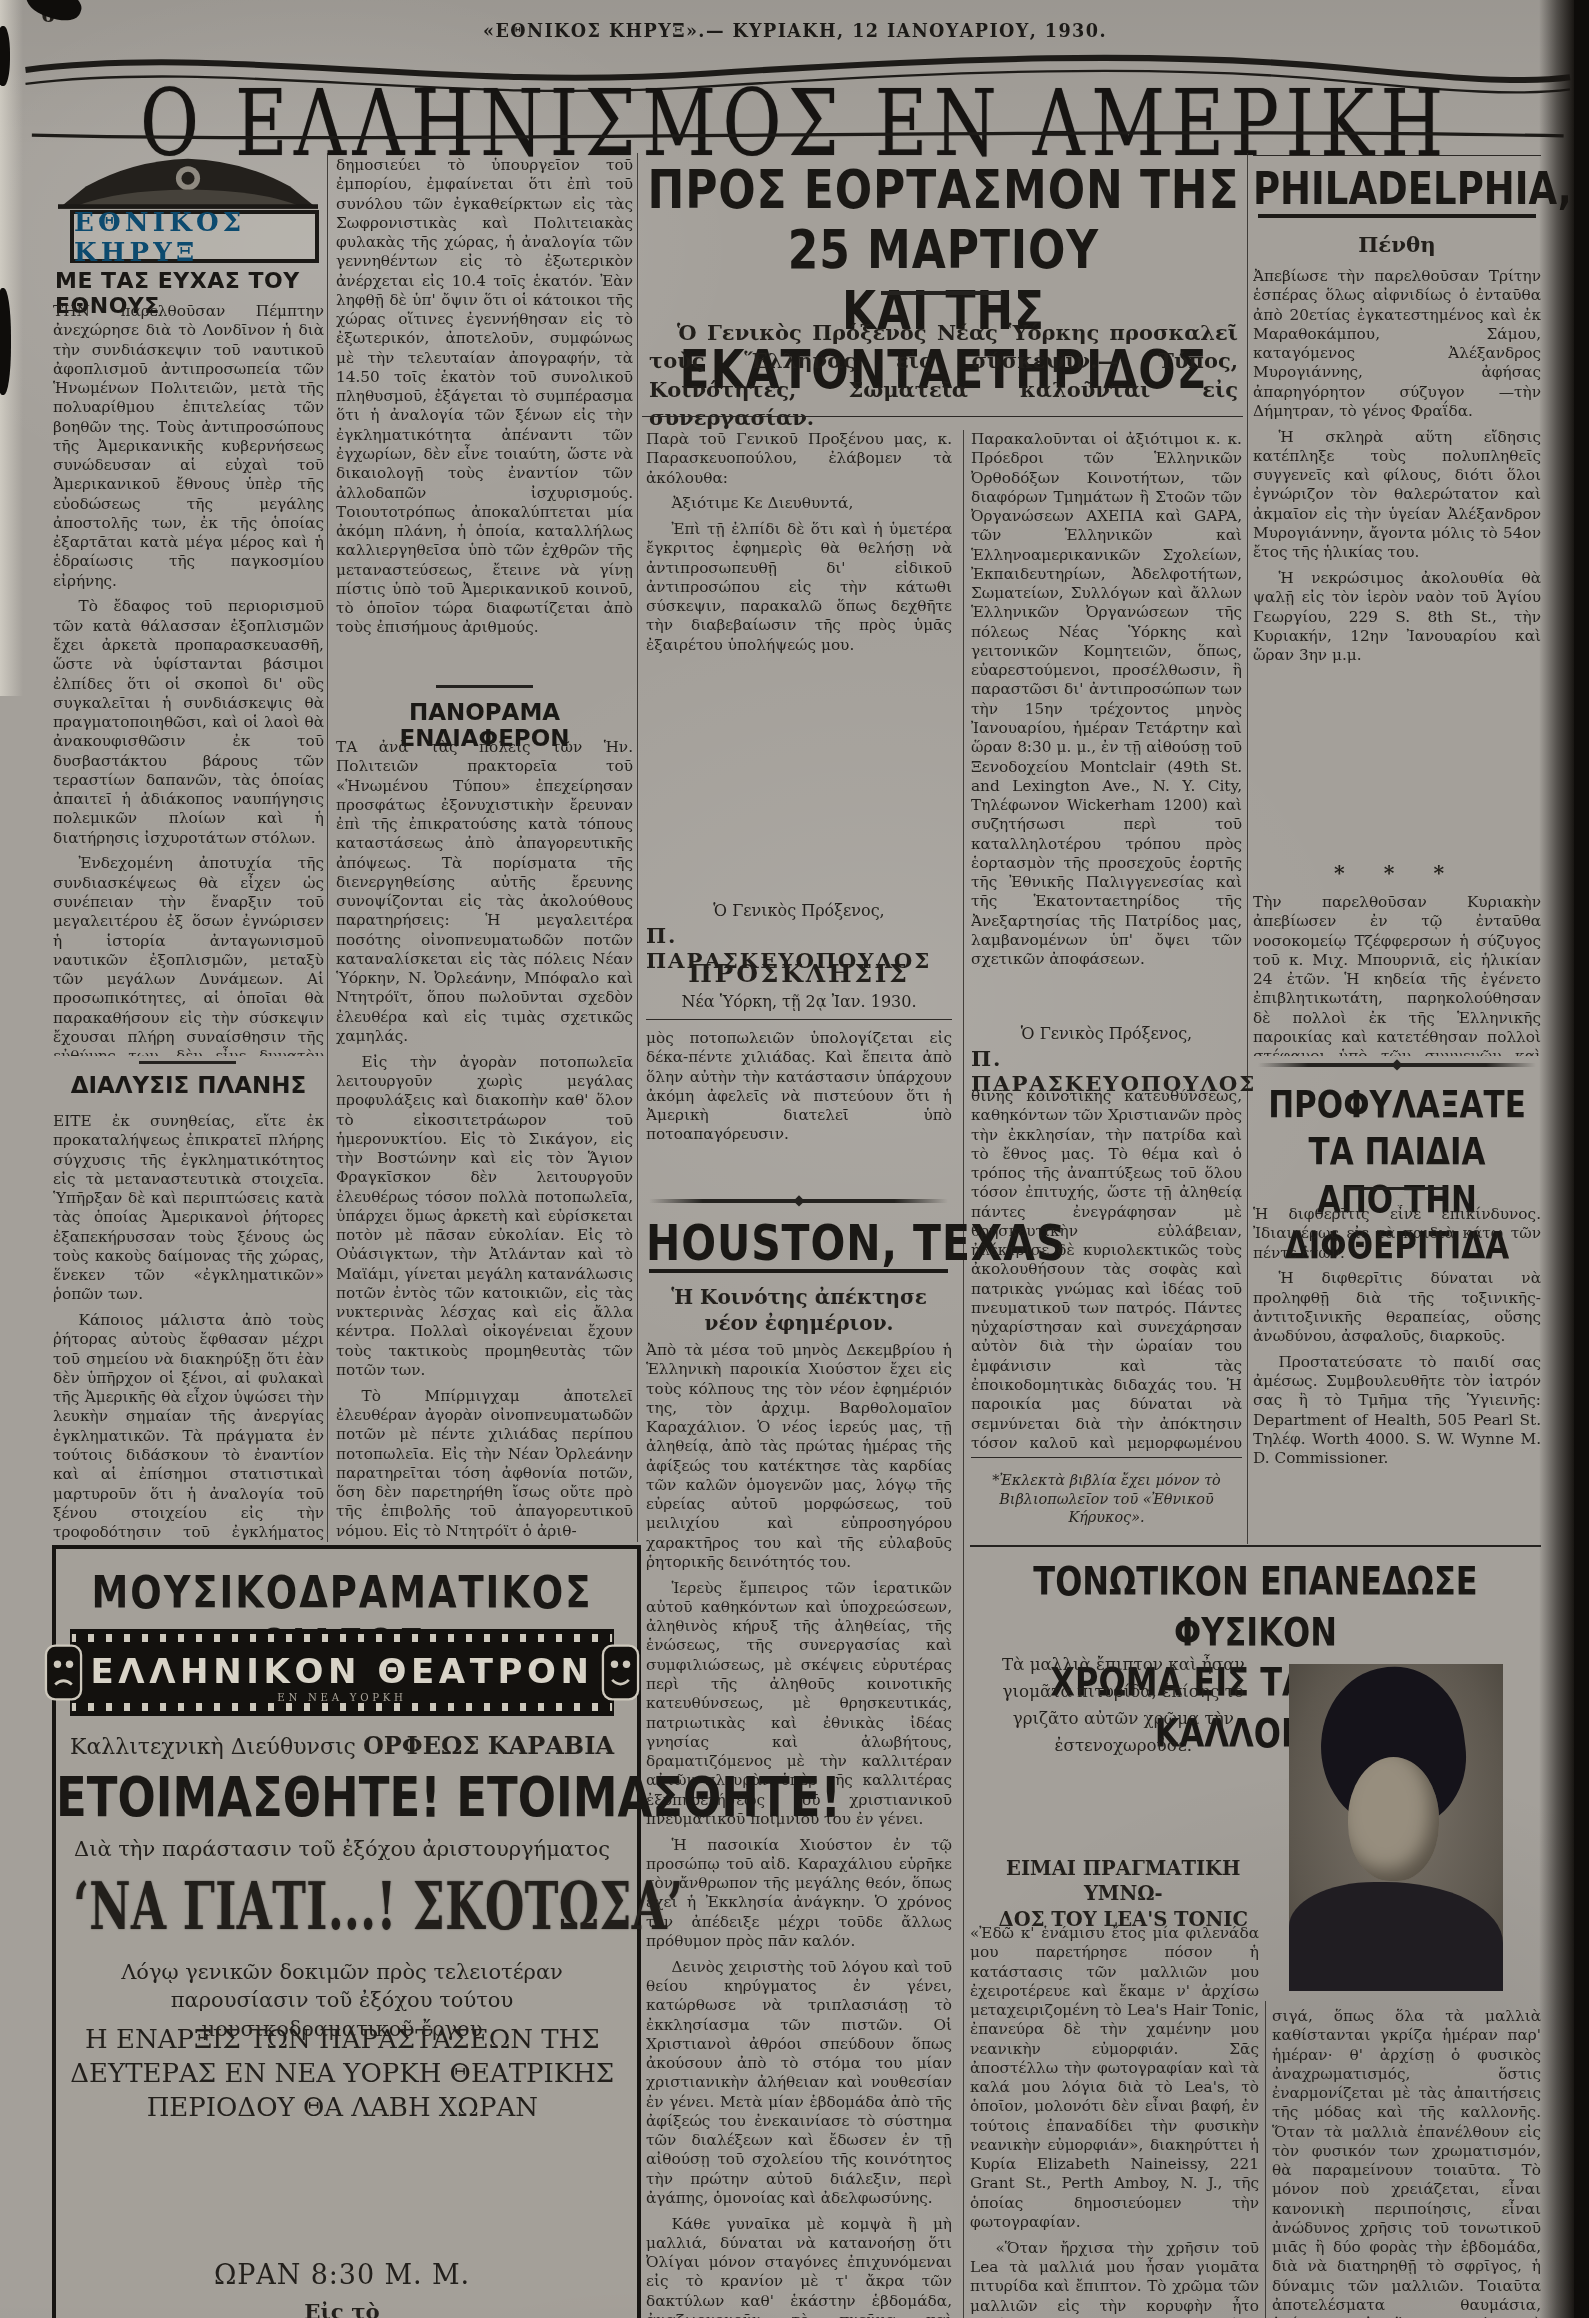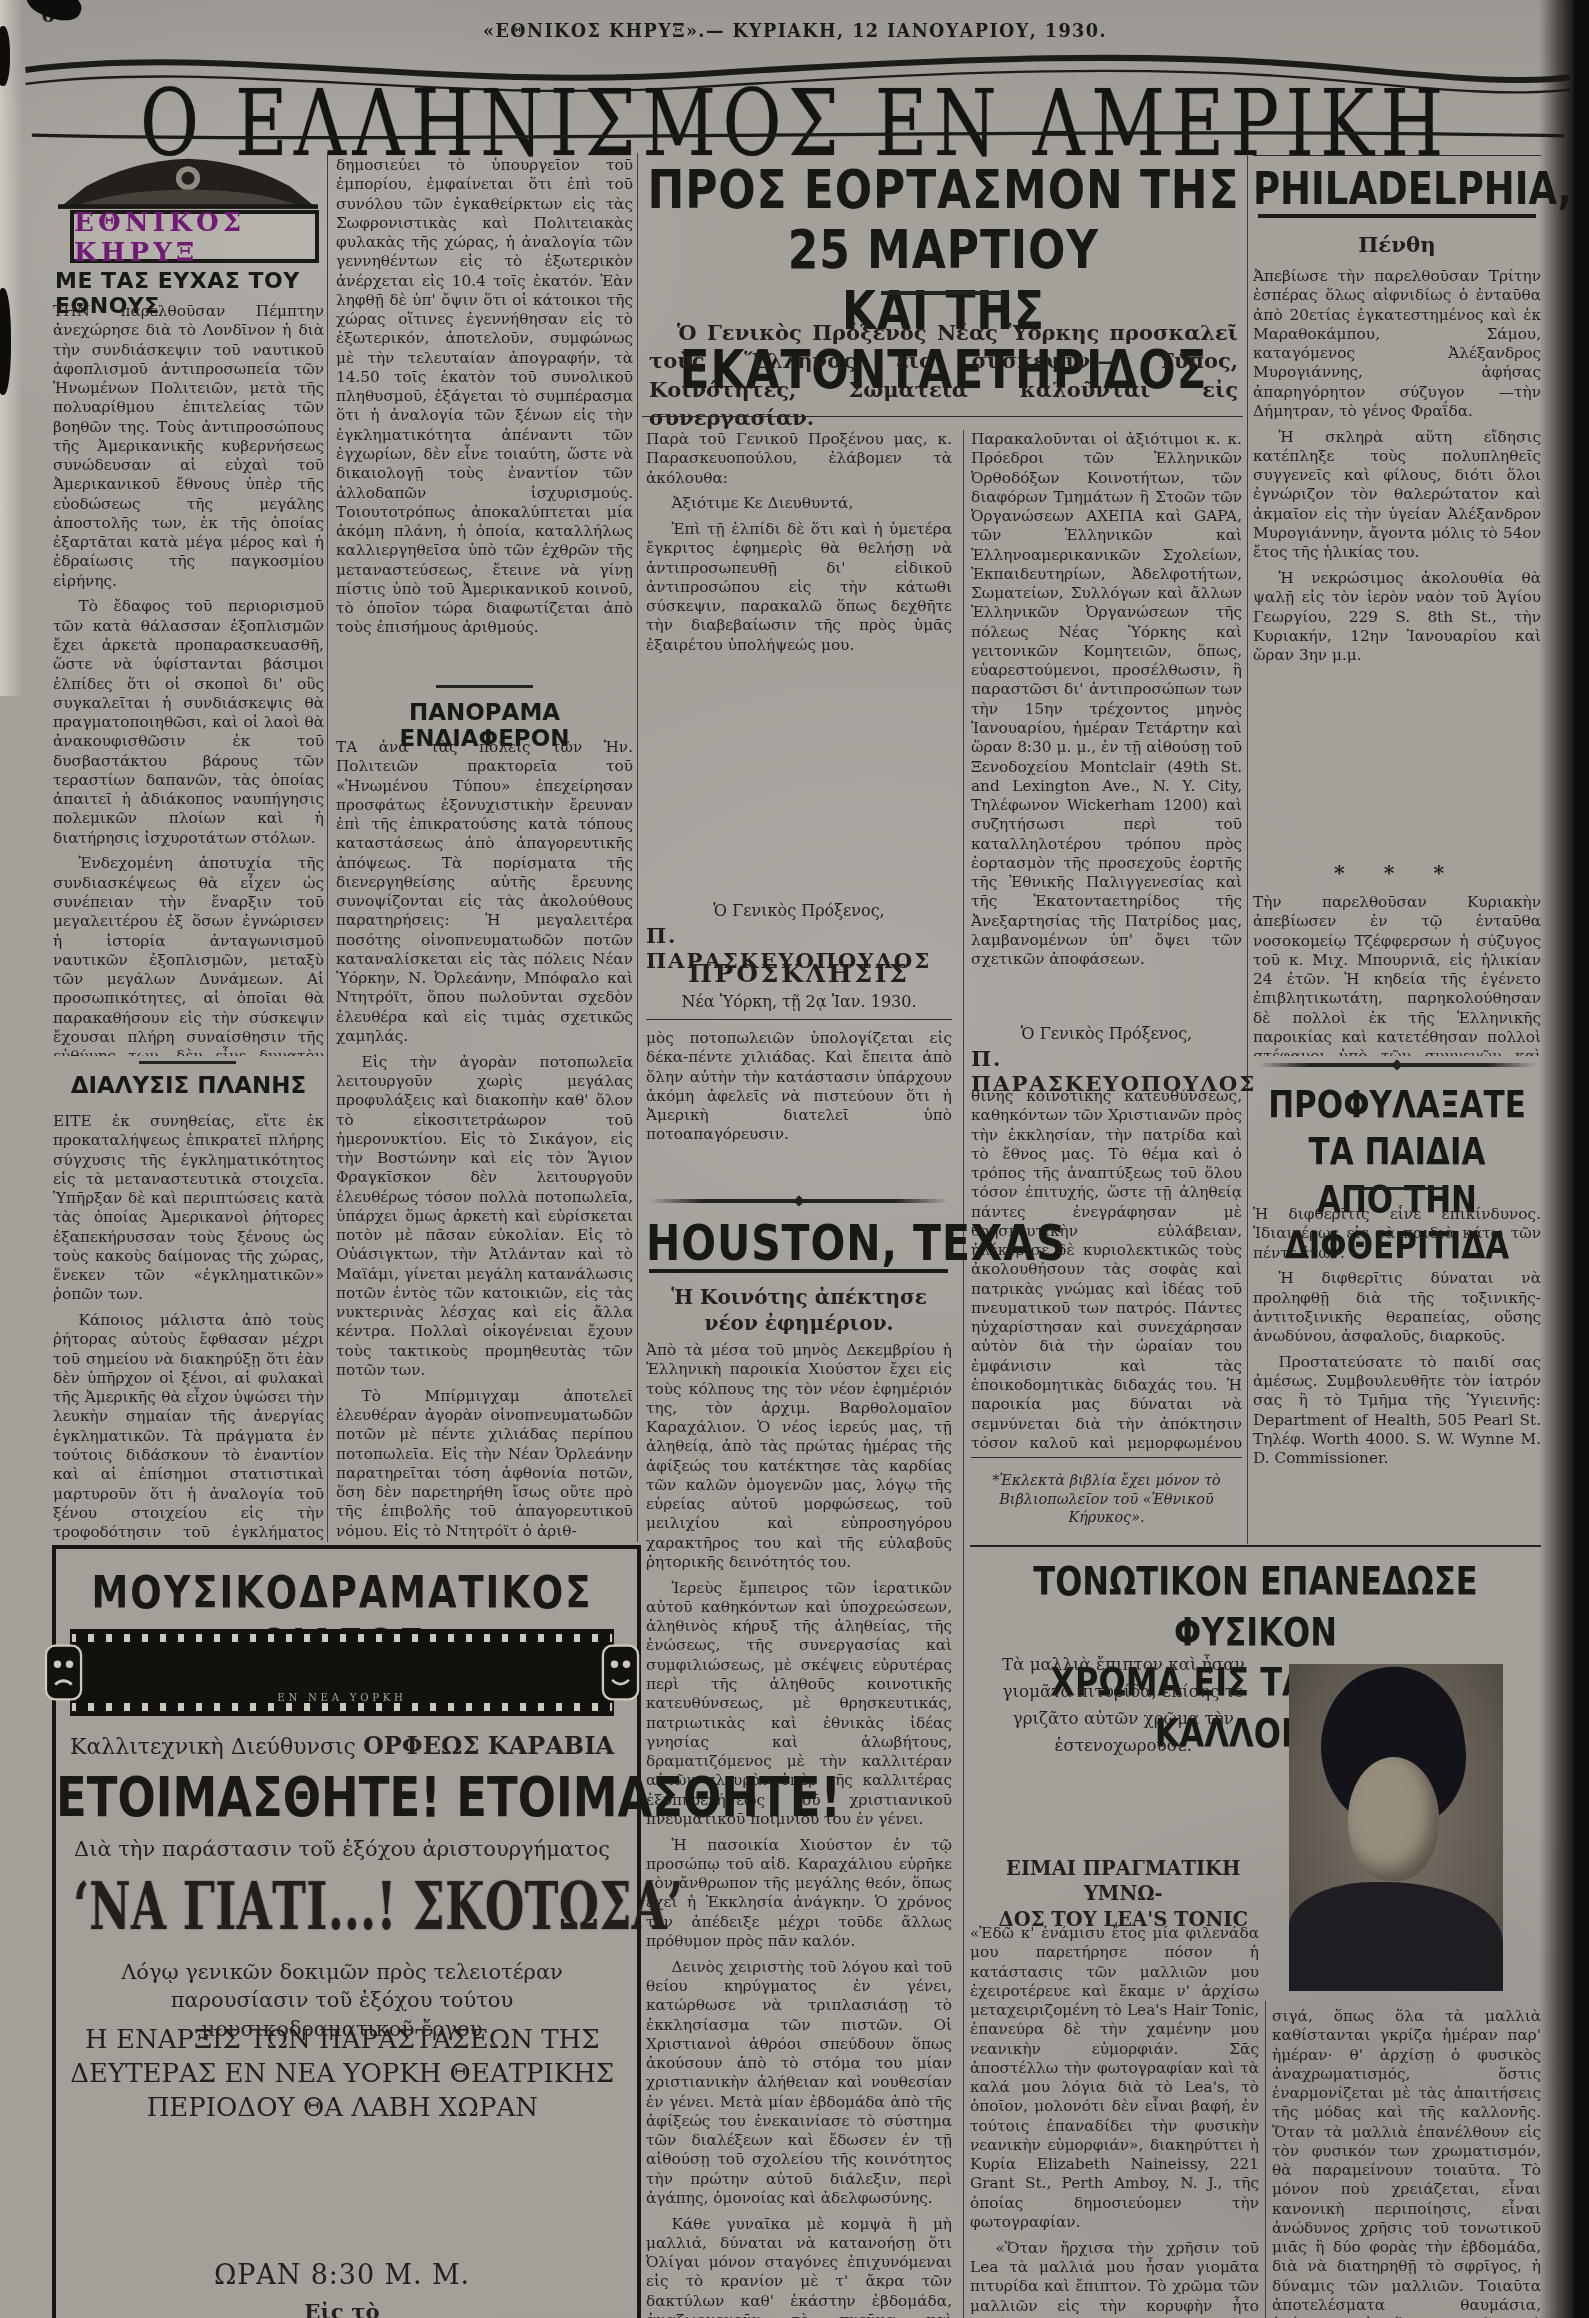--- a/index.html
+++ b/index.html
@@ -70,21 +70,21 @@
 
   .sig-role{font-size:16px;text-align:center;margin:0;}
   .sig-name{font-size:21.3px;font-weight:bold;text-align:left;letter-spacing:1.9px;margin:2.8px 0 0 0;}
 
   
   .logo-box{
     position:absolute;left:70px;top:210px;width:241px;height:45px;z-index:2;
     border:4.2px solid #1b1916;background:rgba(190,186,178,.55);
     display:flex;align-items:center;justify-content:center;
   }
-  .logo-box span{font-size:26px;font-weight:bold;letter-spacing:4.2px;color:#701a75;}
+  .logo-box span{font-size:26px;font-weight:bold;letter-spacing:4.2px;color:#0c4a6e;}
 
   
   .city-banner{white-space:nowrap;}
   .underbar{position:absolute;background:#1c1a17;z-index:2;}
 
   .stars{position:absolute;z-index:2;font-size:20.4px;letter-spacing:16px;font-weight:bold;text-align:center;}
 
   
   .theatre-box{
     position:absolute;left:52px;top:1545px;width:581px;height:952px;z-index:3;
@@ -287,20 +287,21 @@
 
   </div>
 </div>
 
 <div class="theatre-box">
   <div class="abs h-sans cond center-t" style="left:0;top:17.6px;width:572px;font-size:37px;letter-spacing:1.9px">ΜΟΥΣΙΚΟΔΡΑΜΑΤΙΚΟΣ ΘΙΑΣΟΣ</div>
 
   <div class="greek-banner">
     <div class="meander top"></div>
     <div class="meander bottom"></div>
+    <div class="title">ΕΛΛΗΝΙΚΟΝ ΘΕΑΤΡΟΝ</div>
     <div class="subtitle">ΕΝ ΝΕΑ ΥΟΡΚΗ</div>
     <svg class="mask-icon left" viewBox="0 0 96 132">
       <rect x="10" y="8" width="76" height="116" rx="20" fill="#13110e" stroke="#cdc8bc" stroke-width="5"></rect>
       <circle cx="35" cy="48" r="8" fill="#cdc8bc"></circle>
         <circle cx="61" cy="48" r="8" fill="#cdc8bc"></circle>
       <path d="M30,92 q18,-16 36,0" stroke="#cdc8bc" stroke-width="6" fill="none"></path>
     </svg>
     <svg class="mask-icon right" viewBox="0 0 96 132">
       <rect x="10" y="8" width="76" height="116" rx="20" fill="#13110e" stroke="#cdc8bc" stroke-width="5"></rect>
       <circle cx="35" cy="48" r="8" fill="#cdc8bc"></circle>

